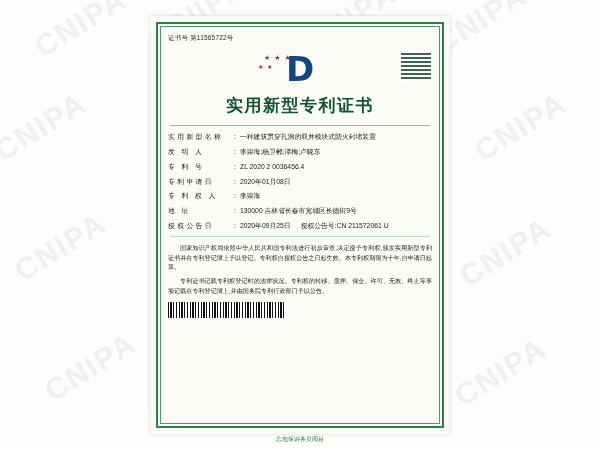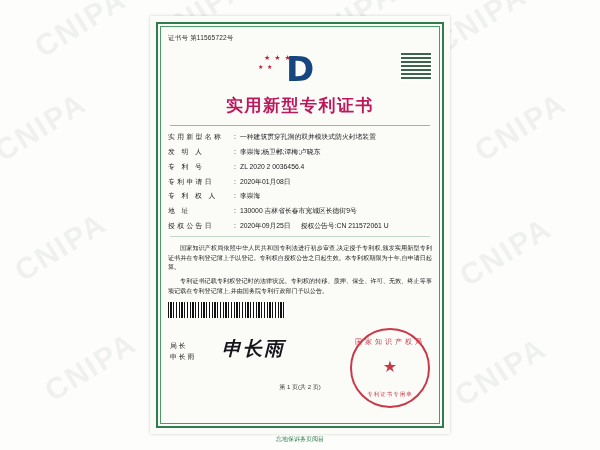--- a/index.html
+++ b/index.html
@@ -135,21 +135,21 @@
     font-family: "DejaVu Sans", sans-serif;
     line-height: 34px;
   }
 
   .cert-title {
     text-align: center;
     font-family: "DejaVu Sans", sans-serif;
     font-weight: bold;
     font-size: 17px;
     letter-spacing: 1.5px;
-    color: #be185d;
+    color: #14532d;
     margin-top: 2px;
   }
 
   .divider {
     height: 1px;
     background: #9bb7a5;
     margin: 8px 2px 6px 2px;
   }
 
   
@@ -377,31 +377,18 @@
 
       <div class="hr-thin"></div>
 
       <div class="paras" id="paras">
           <p>国家知识产权局依照中华人民共和国专利法进行初步审查,决定授予专利权,颁发实用新型专利证书并在专利登记簿上予以登记。专利权自授权公告之日起生效。本专利权期限为十年,自申请日起算。</p>
           <p>专利证书记载专利权登记时的法律状况。专利权的转移、质押、保全、许可、无效、终止等事项记载在专利登记簿上,并由国务院专利行政部门予以公告。</p>
         </div>
 
       <div class="barcode"></div>
 
-      <div class="sig-area">
-        <div class="sig-labels">
-          <div>局长</div>
-          <div>申长雨</div>
-        </div>
-        <div class="sig-name">申长雨</div>
-        <div class="seal">
-          <div class="seal-top">国家知识产权局</div>
-          <div class="seal-star">★</div>
-          <div class="seal-bottom">专利证书专用章</div>
-        </div>
-        <div class="page-no">第 1 页(共 2 页)</div>
-      </div>
 
     </div>
   </div>
 
   <div class="footer-note">忘地保诉务页阅目</div>
 </div>
 
 </body></html>

